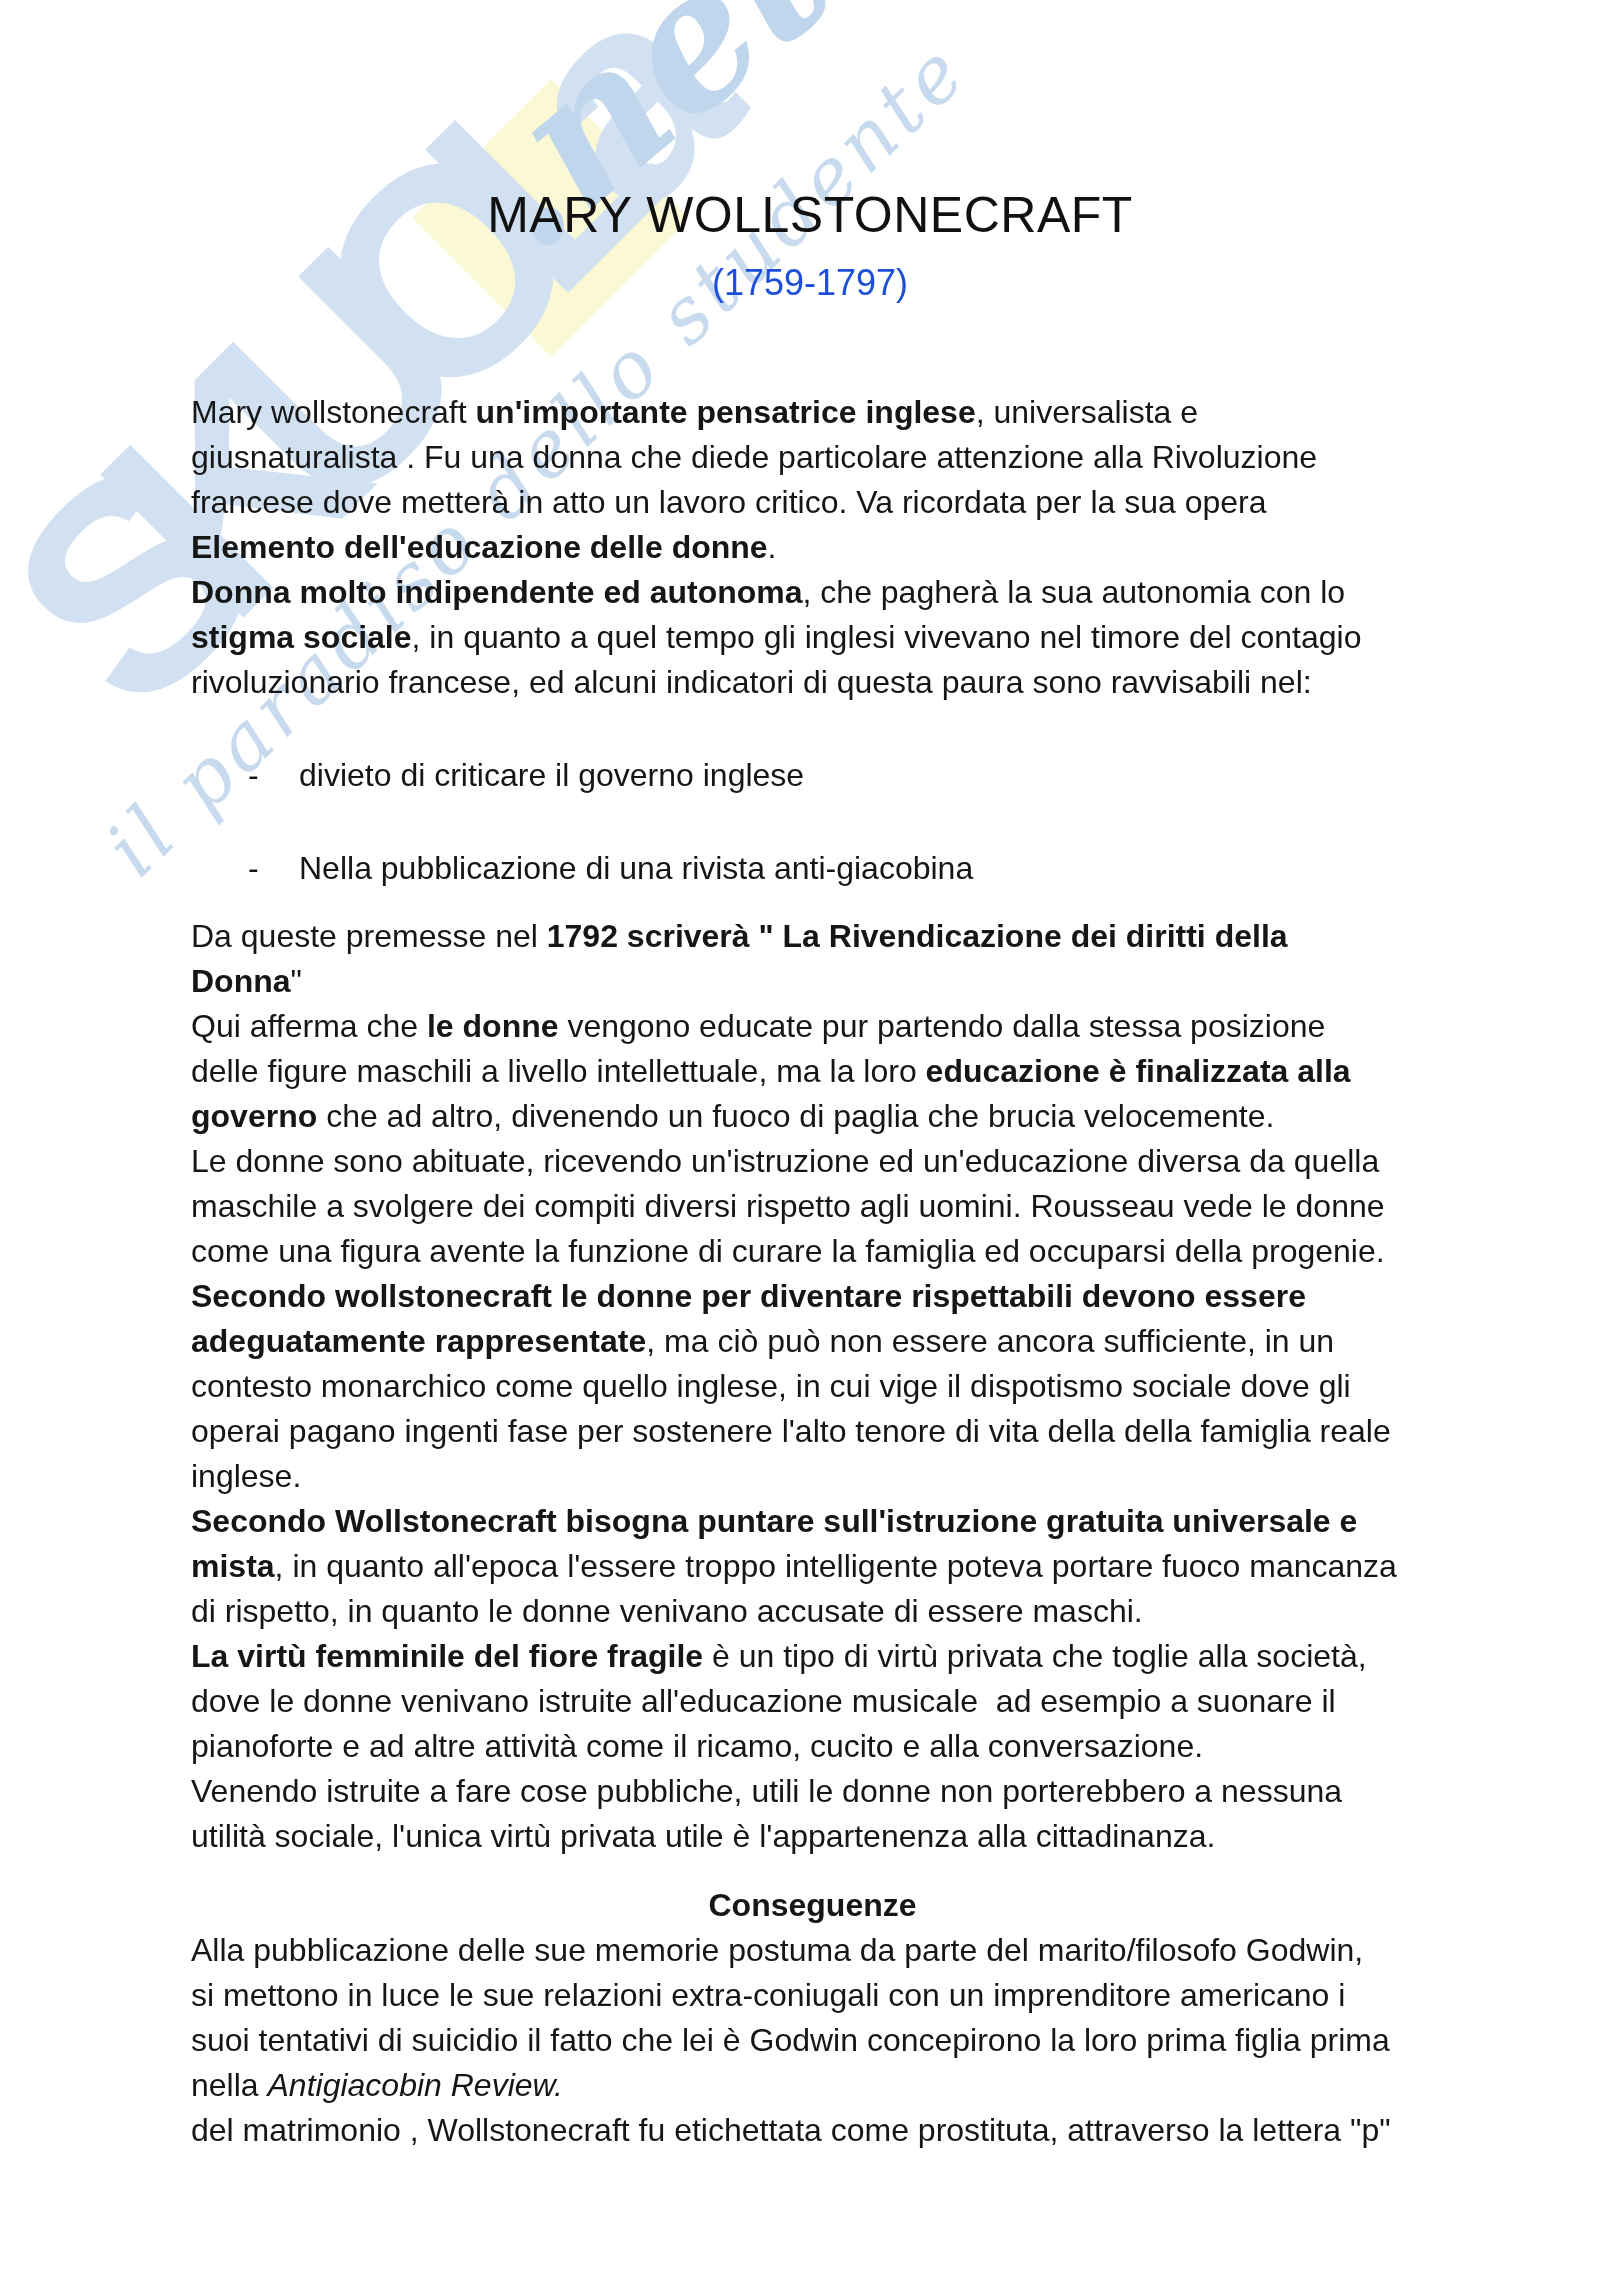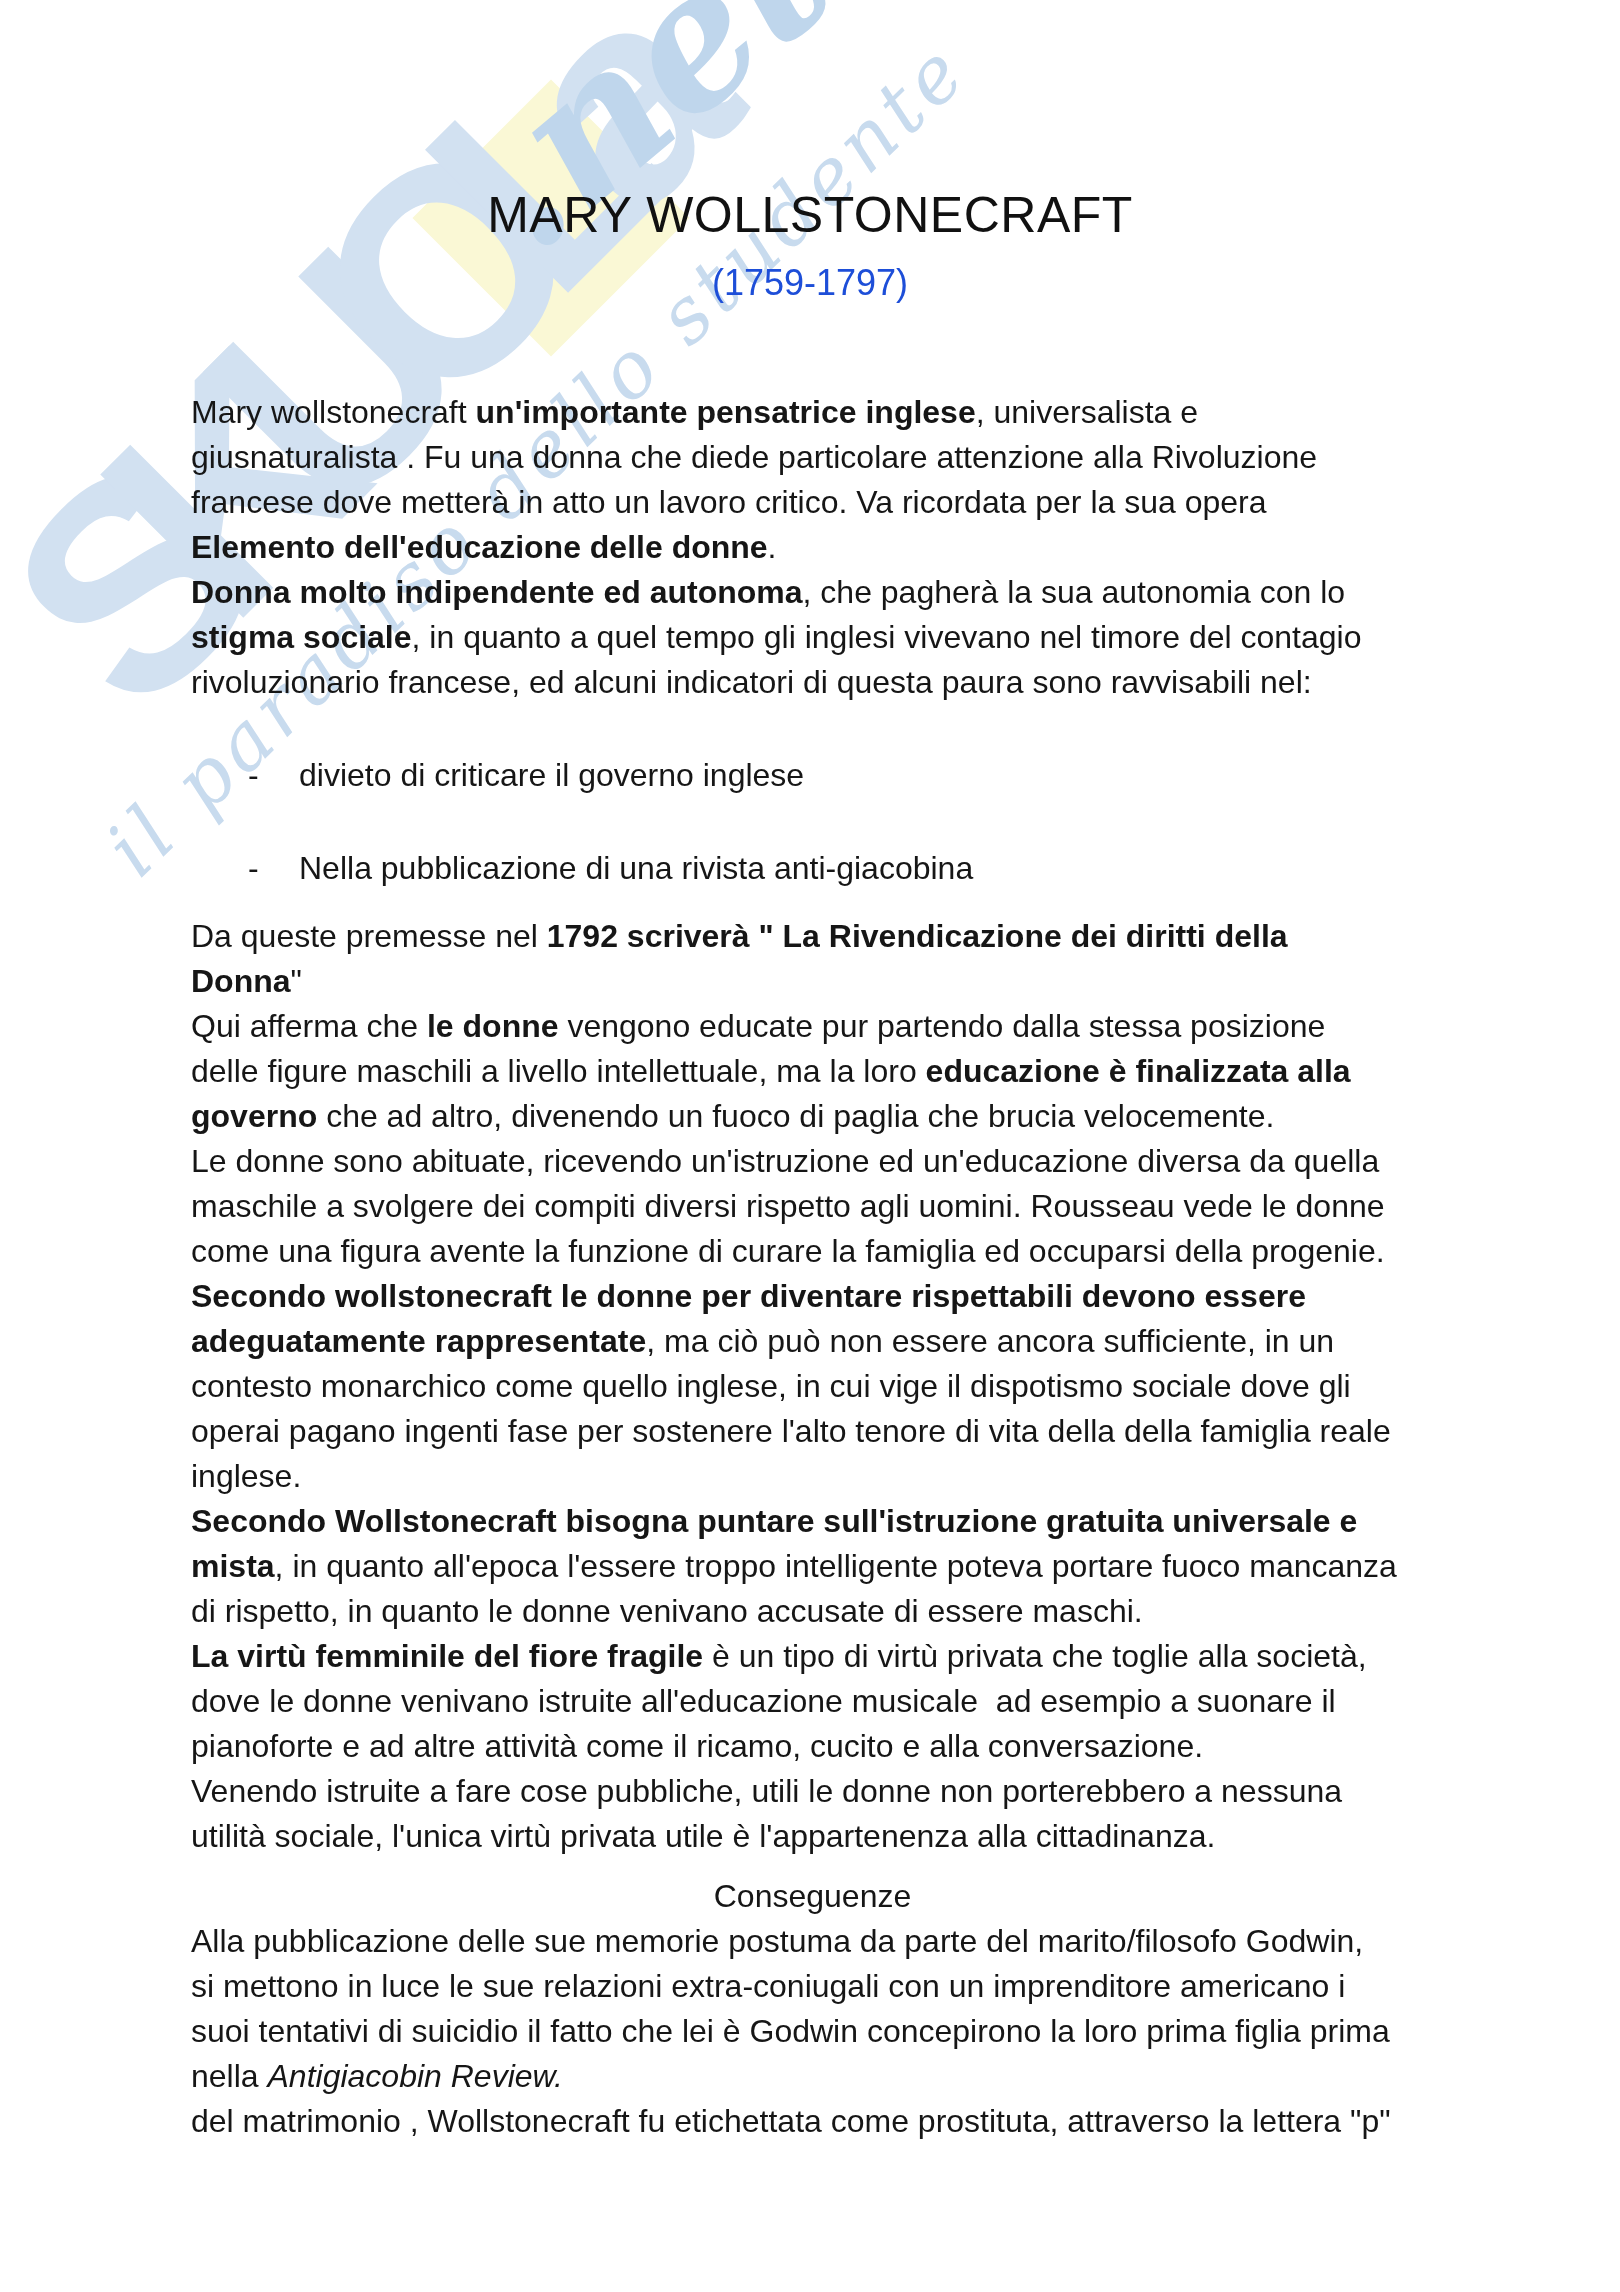--- a/index.html
+++ b/index.html
@@ -61,22 +61,22 @@
     margin: 86px 0 0 191px;
     width: 1243px;
     font-size: 32px; line-height: 45px;
   }
   .line { white-space: pre; }
   .b { font-weight: bold; }
   .i { font-style: italic; }
   .bullet-line { white-space: pre; margin-top: 48px; }
   .bullet-dash { display: inline-block; margin-left: 57px; width: 51px; }
   .heading {
-    font-weight: normal; text-align: center;
-    margin-top: 15px;
+    font-weight: bold; text-align: center;
+    margin-top: 24px;
     white-space: pre;
   }
   .spacer { height: 23.5px; }
 </style>
 </head>
 <body>
 
 <div class="wm-layer">
   <div class="wm wm-square"></div>
   <div class="wm wm-brand">SKUOLa</div>

